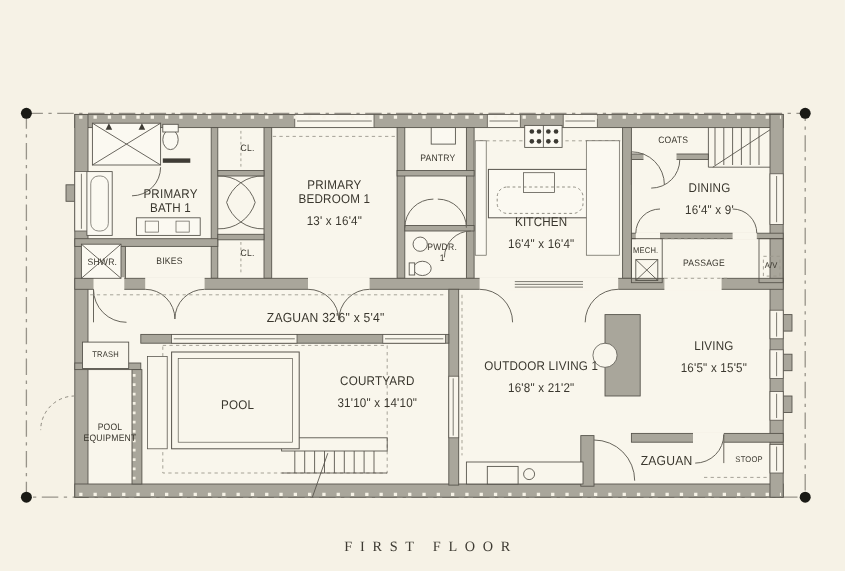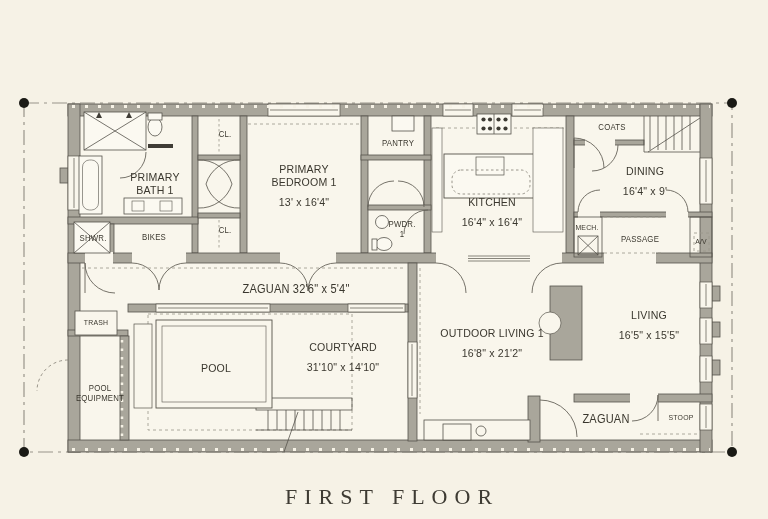--- a/index.html
+++ b/index.html
@@ -25,21 +25,21 @@
   .lbl .dims{display:block;margin-top:7px;white-space:nowrap;}
   .lbl-lg{font-size:11.5px;}
   .lbl-md{font-size:12px;white-space:nowrap;}
   .lbl-sm{font-size:8.5px;}
   .lbl-xs{font-size:7.5px;}
   .nowrap{white-space:nowrap;}
   #sheet-title{
     position:absolute;left:392px;top:497px;
     transform:translate(-50%,-50%);
     font-family:"Liberation Serif", serif;
-    font-size:22px;color:#3e3b33;
+    font-size:13px;color:#3e3b33;
     letter-spacing:7px;white-space:nowrap;text-align:center;
   }
 </style>
 </head>
 <body>
 
 <div id="stage">
 
 <svg id="plan-svg" width="768" height="519" viewBox="0 0 768 519">
 

